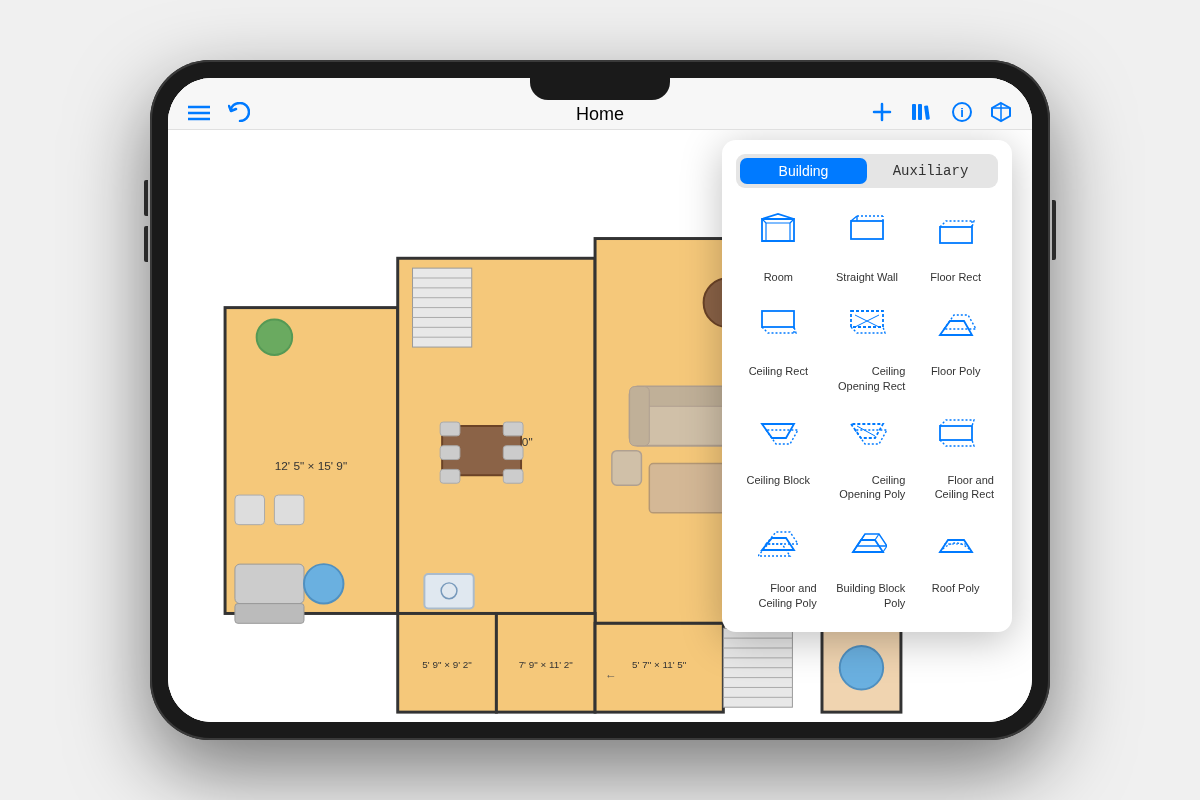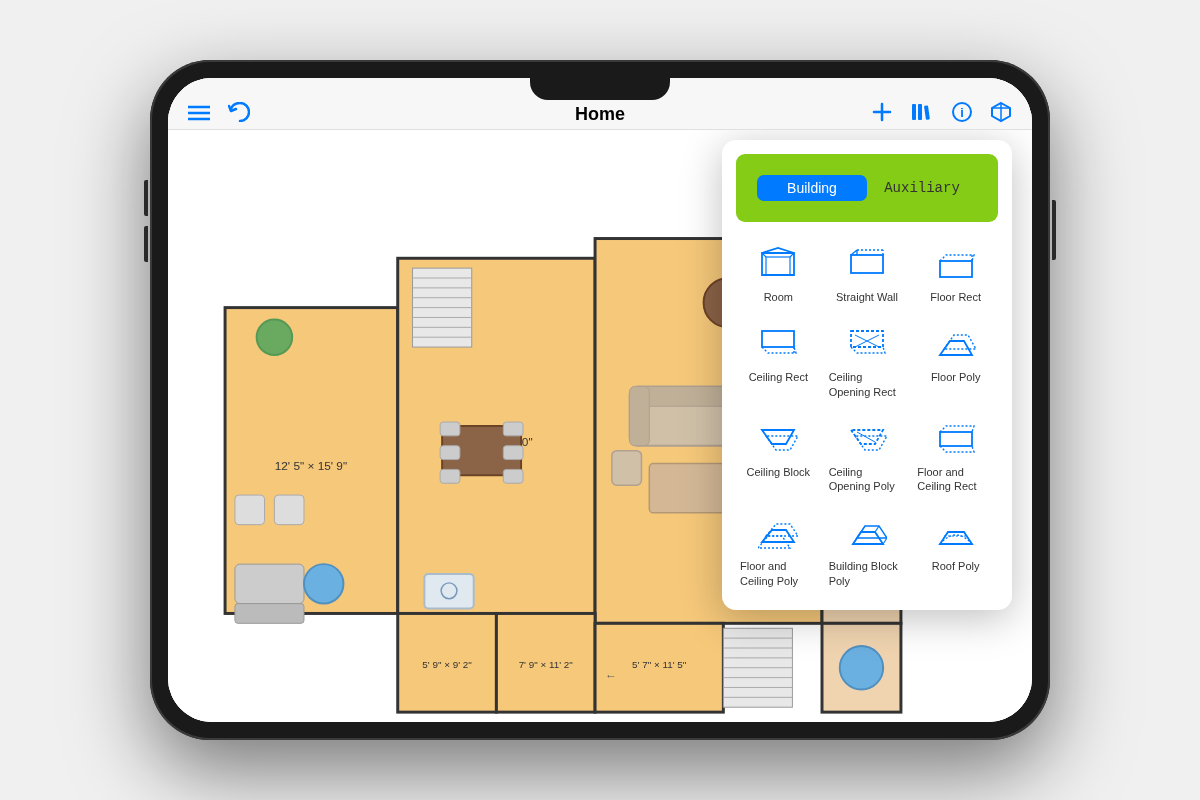--- a/index.html
+++ b/index.html
@@ -118,21 +118,21 @@
     .toolbar-right {
       display: flex;
       align-items: center;
       gap: 18px;
       justify-content: flex-end;
       flex: 1;
     }
 
     .toolbar-title {
       font-size: 18px;
-      font-weight: 700;
+      font-weight: 400;
       color: #000;
     }
 
     .toolbar-icon {
       color: #007aff;
       font-size: 20px;
       cursor: pointer;
     }
 
     
@@ -156,23 +156,23 @@
       width: 290px;
       background: white;
       border-radius: 14px;
       box-shadow: 0 8px 40px rgba(0,0,0,0.25);
       padding: 14px;
       z-index: 50;
     }
 
     .segment-control {
       display: flex;
-      background: #84cc16;
+      background: #e5e5e5;
       border-radius: 9px;
-      padding: 21px;
+      padding: 4px;
       margin-bottom: 14px;
     }
 
     .segment-btn {
       flex: 1;
       text-align: center;
       padding: 5px 0;
       border-radius: 7px;
       font-size: 14px;
       font-weight: 500;
@@ -208,22 +208,22 @@
       width: 48px;
       height: 40px;
       display: flex;
       align-items: center;
       justify-content: center;
     }
 
     .grid-item-label {
       font-size: 11px;
       color: #333;
-      text-align: left;
-      margin-top: 6px;
+      text-align: right;
+      margin-top: 20px;
       line-height: 1.3;
     }
   </style>
 </head>
 <body>
 
 <div class="phone-outer">
   <div class="btn-vol-up"></div>
   <div class="btn-vol-down"></div>
   <div class="btn-power"></div>

